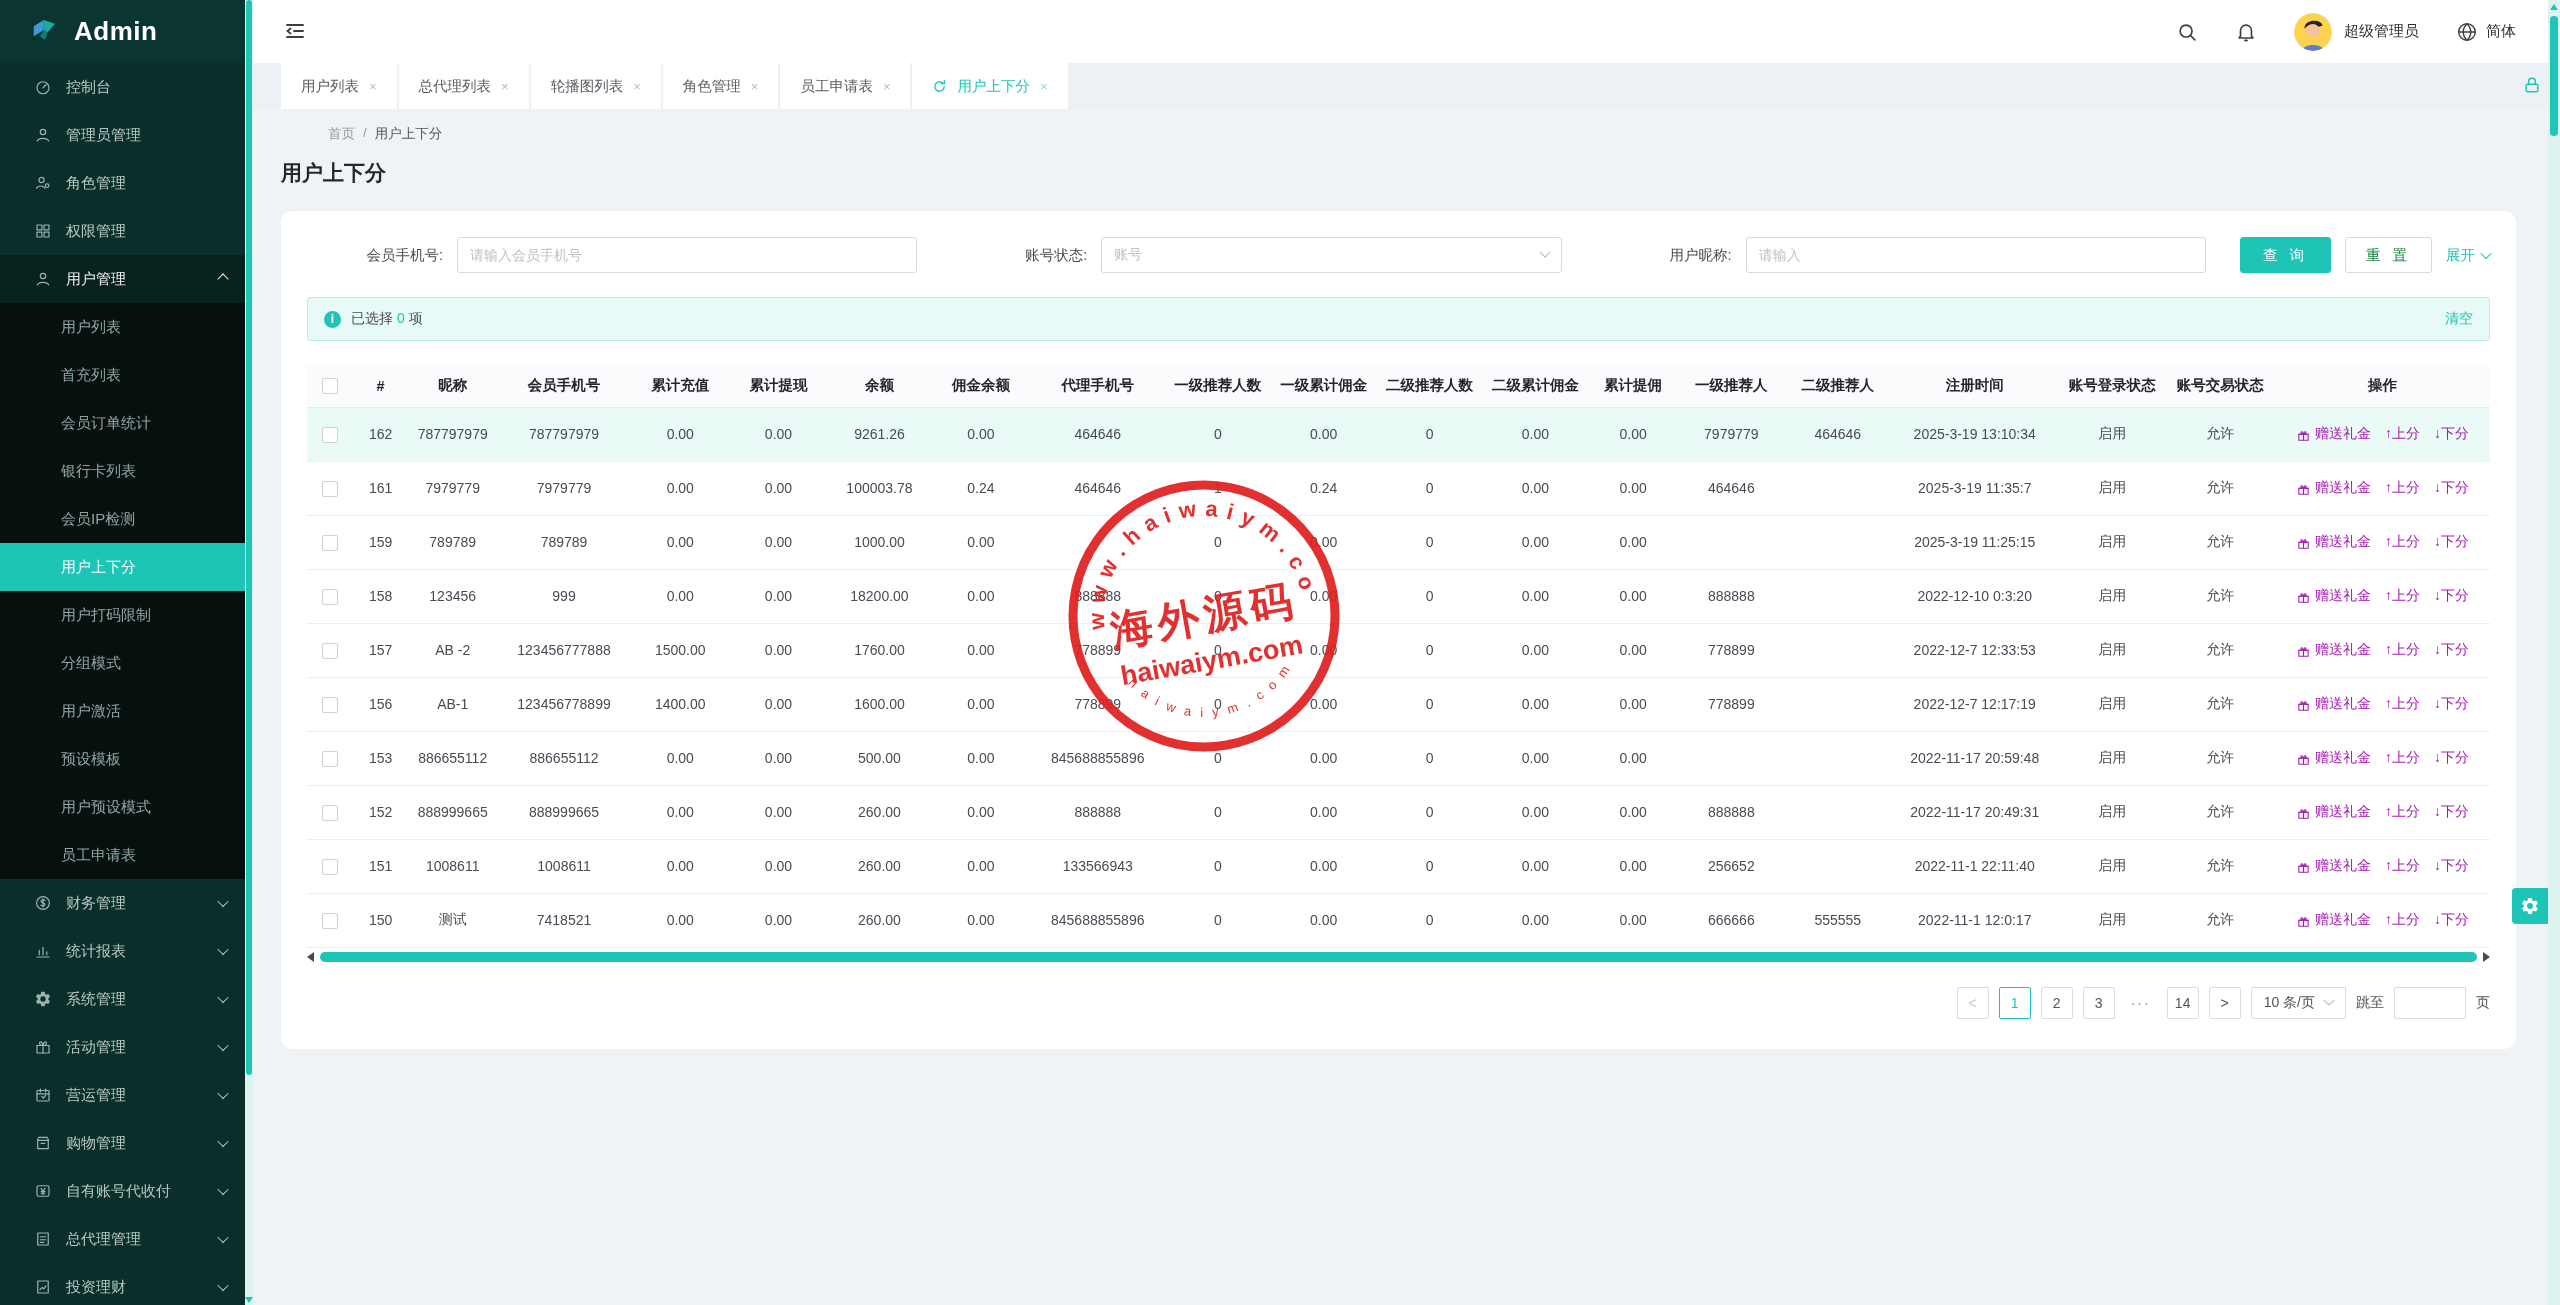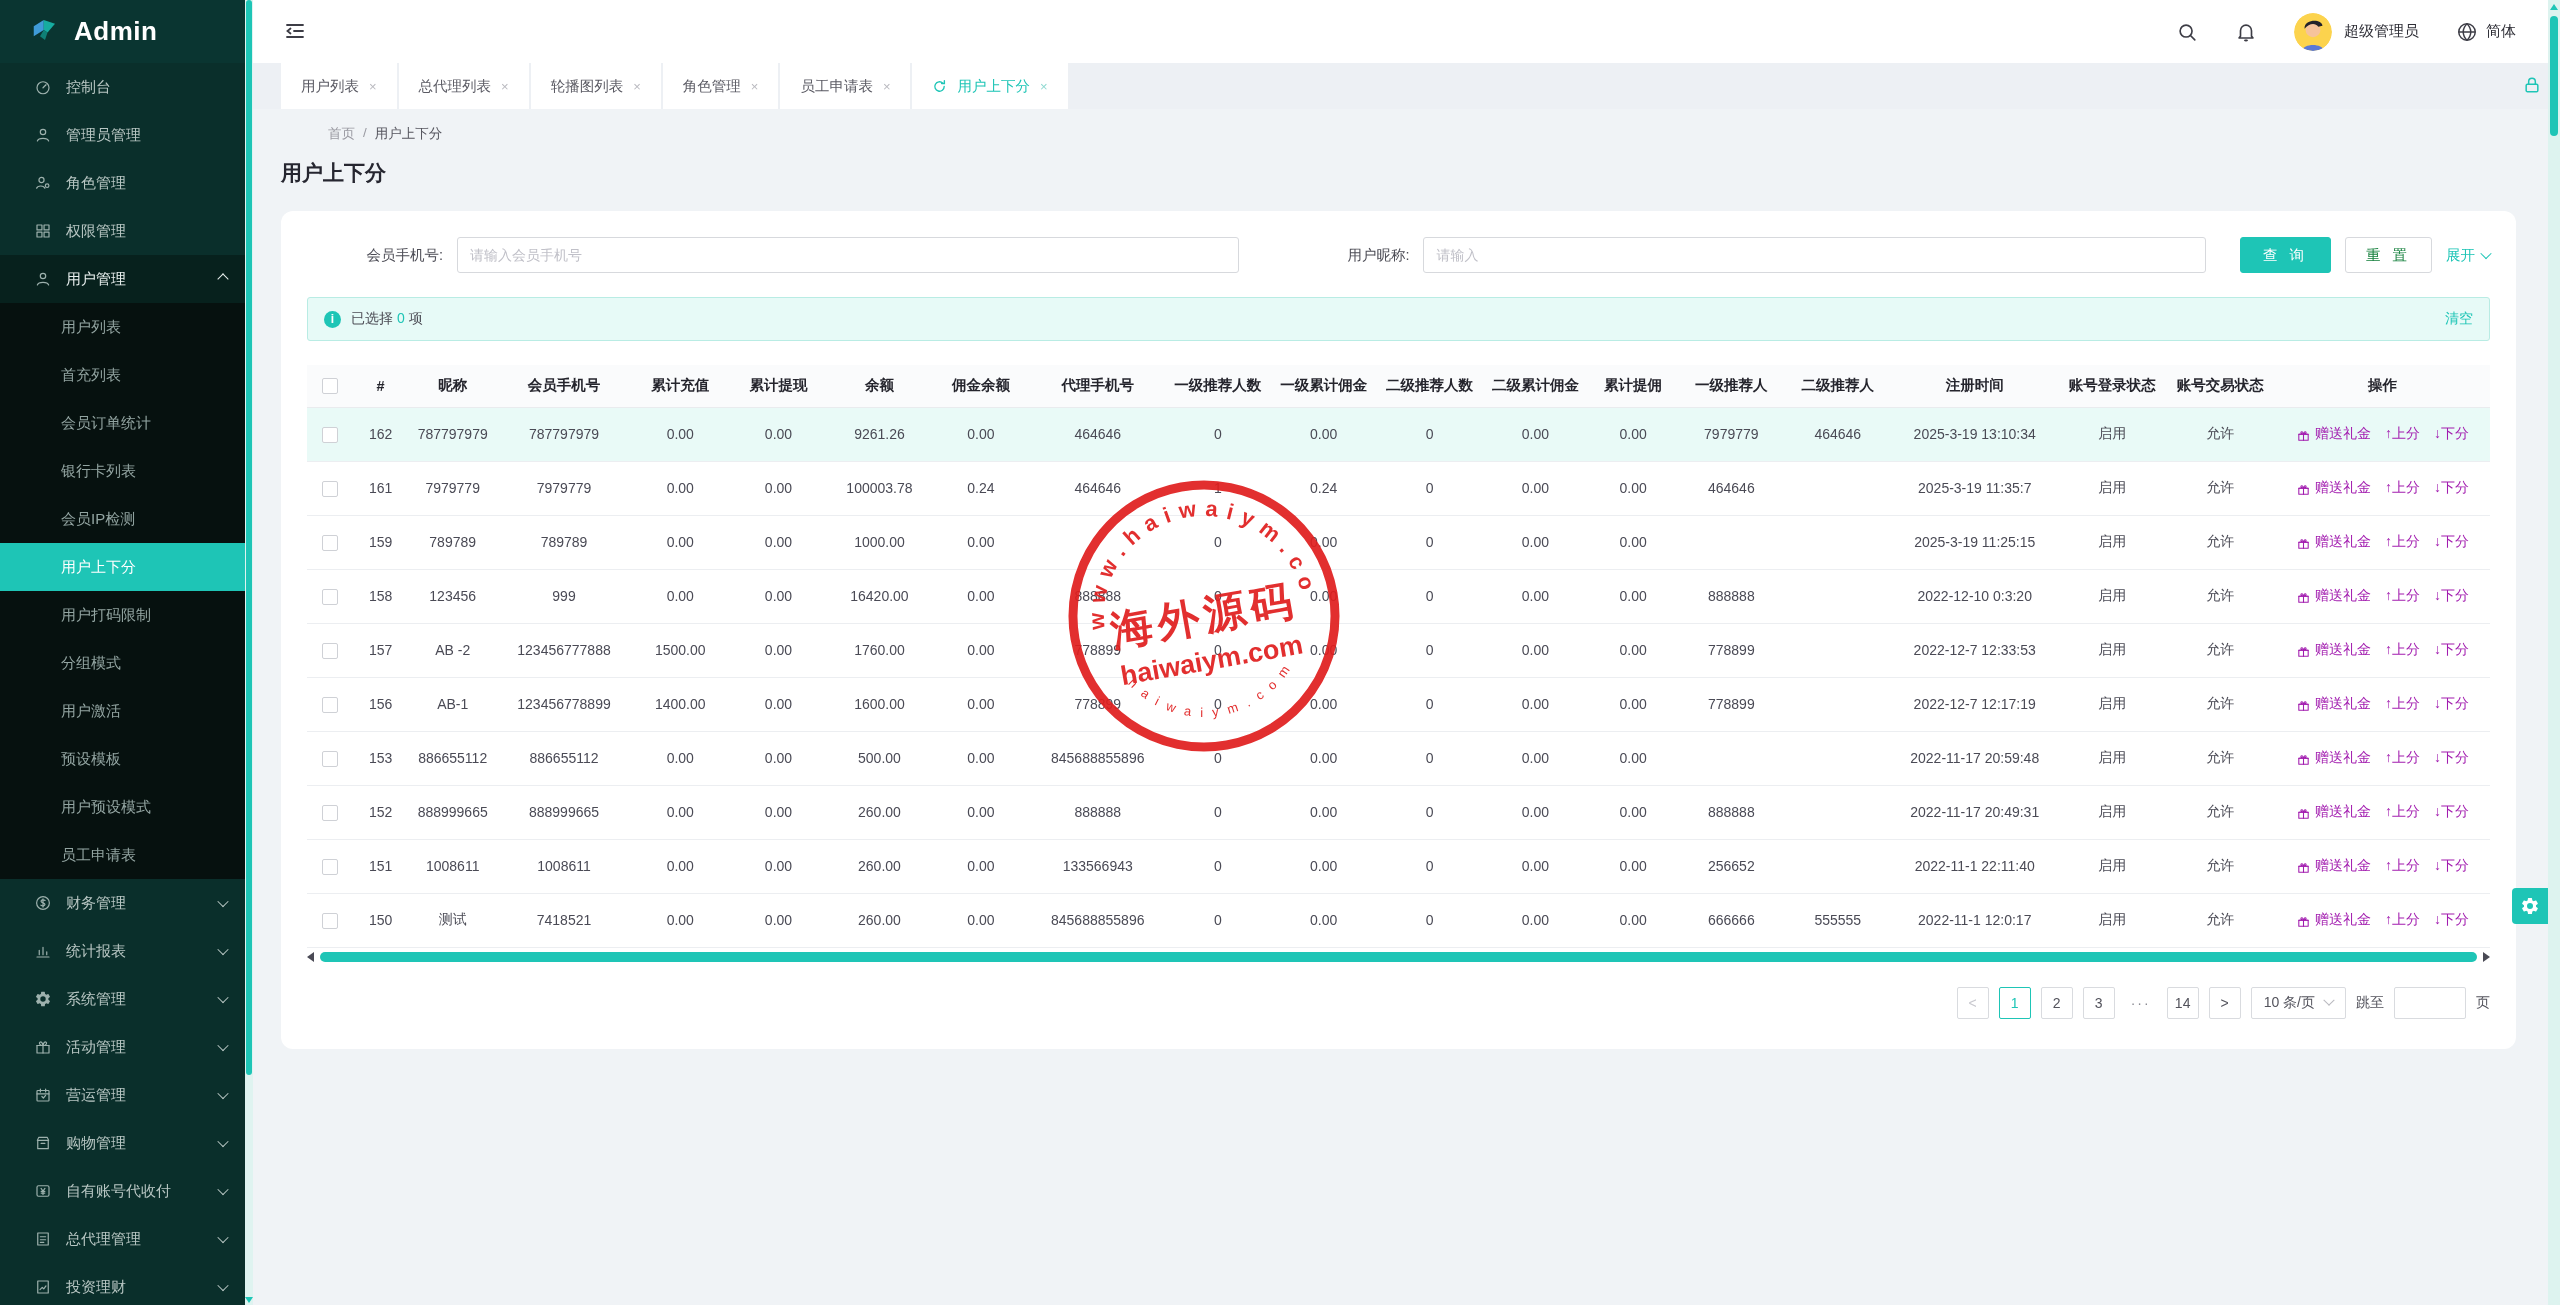--- a/index.html
+++ b/index.html
@@ -399,20 +399,27 @@
         <span class="bc-cur">用户上下分</span>
       </div>
       <div class="page-title">用户上下分</div>
 
       <div class="card">
 
         <div class="filter-row">
           <div class="f-group">
             <span class="f-label">会员手机号:</span>
             <input class="f-input" placeholder="请输入会员手机号" style="">
+          </div>
+          <div class="f-group">
+            <span class="f-label">账号状态:</span>
+            <div class="f-select">
+              <span class="ph">账号</span>
+              <span class="sel-chev"></span>
+            </div>
           </div>
           <div class="f-group">
             <span class="f-label">用户昵称:</span>
             <input class="f-input" placeholder="请输入" style="">
           </div>
           <div class="f-buttons">
             <button class="btn btn-primary">查 询</button>
             <button class="btn btn-plain">重 置</button>
             <span class="expand-link">
               <span>展开</span>
@@ -577,21 +584,21 @@
                     </span>
                   </td>
                 </tr>
                 <tr>
                   <td><span class="cb"></span></td>
                   <td>158</td>
                   <td>123456</td>
                   <td>999</td>
                   <td>0.00</td>
                   <td>0.00</td>
-                  <td>16420.00</td>
+                  <td>18200.00</td>
                   <td>0.00</td>
                   <td>888888</td>
                   <td>0</td>
                   <td>0.00</td>
                   <td>0</td>
                   <td>0.00</td>
                   <td>0.00</td>
                   <td>888888</td>
                   <td></td>
                   <td>2022-12-10 0:3:20</td>

